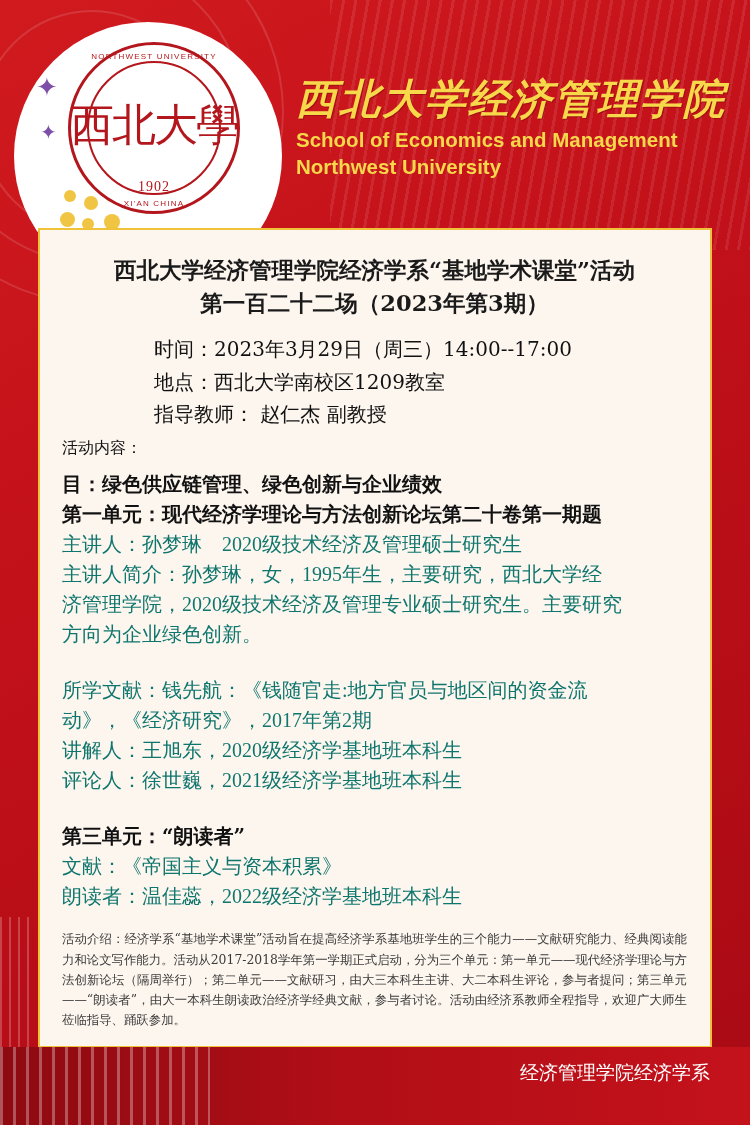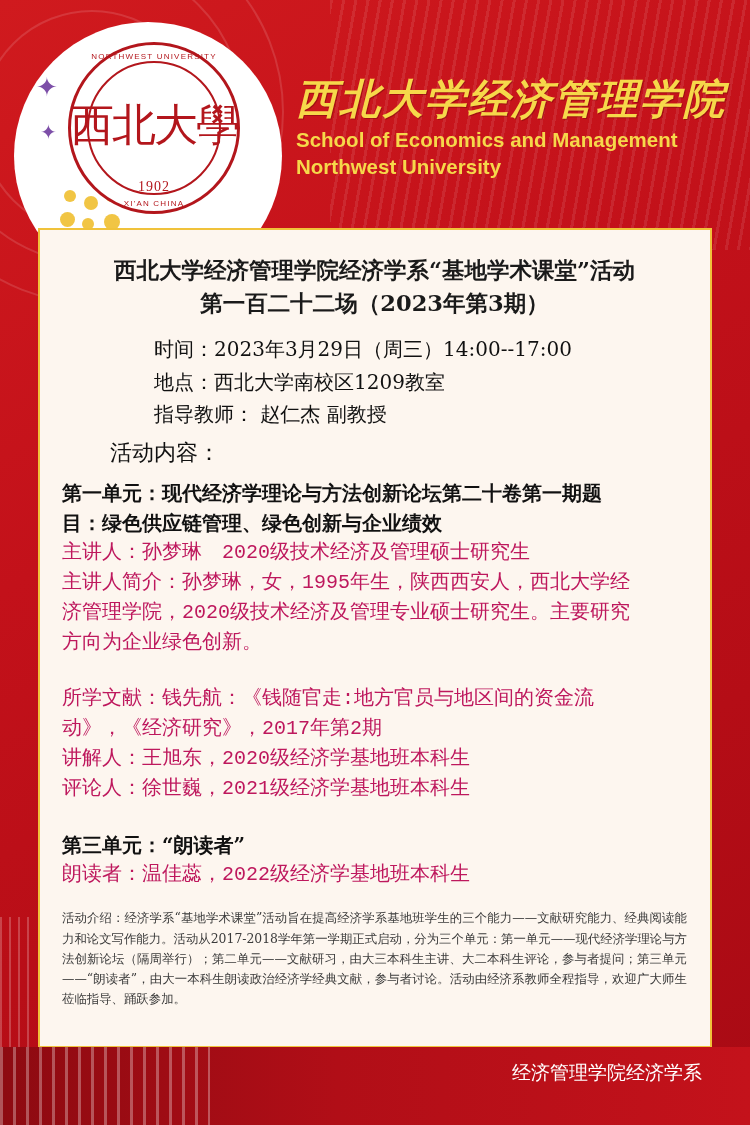--- a/index.html
+++ b/index.html
@@ -163,39 +163,38 @@
   .meta {
     font-family: "DejaVu Serif", "Liberation Serif", serif;
     font-size: 20px;
     color: #111;
     line-height: 1.62;
     padding-left: 92px;
   }
   .meta .line { white-space: nowrap; }
   .section-label {
     font-family: "DejaVu Serif", "Liberation Serif", serif;
-    font-size: 22px;
+    font-size: 16px;
     color: #111;
     margin-top: 8px;
     margin-bottom: 4px;
-    margin-left: 48px;
   }
   .unit { margin-top: 10px; }
   .unit-head {
     font-family: "DejaVu Serif", "Liberation Serif", serif;
     font-weight: bold;
     font-size: 20px;
     color: #111;
     line-height: 1.5;
   }
   .unit p {
     margin: 0;
-    font-family: Liberation Mono, monospace;
+    font-family: Liberation Serif, serif;
     font-size: 20px;
-    color: #be185d;
+    color: #0f766e;
     line-height: 1.5;
     text-align: justify;
   }
   .gap { height: 16px; }
 
   .footnote {
     margin-top: 18px;
     font-family: "DejaVu Serif", "Liberation Serif", serif;
     font-size: 12.4px;
     color: #3a3a3a;
@@ -205,21 +204,21 @@
 
   
   .bottom {
     position: absolute;
     left: 0; bottom: 0;
     width: 750px; height: 78px;
     background: linear-gradient(90deg, #8d0a11 0%, #b10e17 45%, #c4121b 100%);
   }
   .bottom-right {
     position: absolute;
-    right: 48px; top: 12px;
+    right: 40px; top: 12px;
     text-align: left;
     color: #ffffff;
     font-family: "DejaVu Serif", "Liberation Serif", serif;
     font-size: 19px;
     line-height: 1.45;
   }
   .bottom-stripes {
     position: absolute;
     left: 0; bottom: 0;
     width: 210px; height: 78px;
@@ -286,41 +285,42 @@
 
     <div class="meta">
       <div class="line">时间：2023年3月29日（周三）14:00--17:00</div>
       <div class="line">地点：西北大学南校区1209教室</div>
       <div class="line">指导教师： 赵仁杰 副教授</div>
     </div>
 
     <div class="section-label">活动内容：</div>
 
     <div class="unit">
+      <div class="unit-head">目：绿色供应链管理、绿色创新与企业绩效</div>
       <div class="unit-head">第一单元：现代经济学理论与方法创新论坛第二十卷第一期题</div>
-      <div class="unit-head">目：绿色供应链管理、绿色创新与企业绩效</div>
       <p>主讲人：孙梦琳　2020级技术经济及管理硕士研究生</p>
-      <p>主讲人简介：孙梦琳，女，1995年生，陕西西安人，西北大学经</p>
+      <p>主讲人简介：孙梦琳，女，1995年生，主要研究，西北大学经</p>
       <p>济管理学院，2020级技术经济及管理专业硕士研究生。主要研究</p>
       <p>方向为企业绿色创新。</p>
     </div>
 
     <div class="gap"></div>
 
     <div class="unit">
       <p>所学文献：钱先航：《钱随官走:地方官员与地区间的资金流</p>
       <p>动》，《经济研究》，2017年第2期</p>
       <p>讲解人：王旭东，2020级经济学基地班本科生</p>
       <p>评论人：徐世巍，2021级经济学基地班本科生</p>
     </div>
 
     <div class="gap"></div>
 
     <div class="unit">
       <div class="unit-head">第三单元：“朗读者”</div>
+      <p>文献：《帝国主义与资本积累》</p>
       <p>朗读者：温佳蕊，2022级经济学基地班本科生</p>
     </div>
 
     <div class="footnote">活动介绍：经济学系“基地学术课堂”活动旨在提高经济学系基地班学生的三个能力——文献研究能力、经典阅读能力和论文写作能力。活动从2017-2018学年第一学期正式启动，分为三个单元：第一单元——现代经济学理论与方法创新论坛（隔周举行）；第二单元——文献研习，由大三本科生主讲、大二本科生评论，参与者提问；第三单元——“朗读者”，由大一本科生朗读政治经济学经典文献，参与者讨论。活动由经济系教师全程指导，欢迎广大师生莅临指导、踊跃参加。</div>
   </div>
 
   <div class="side-stripes"></div>
 
   <div class="bottom">
     <div class="bottom-stripes"></div>

